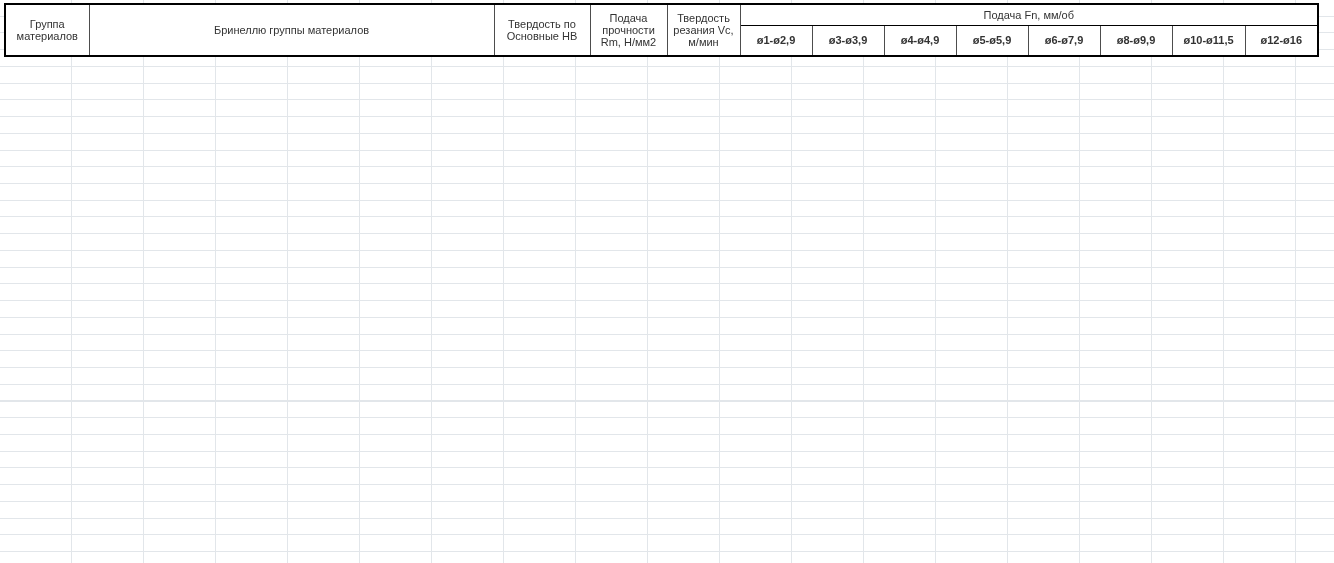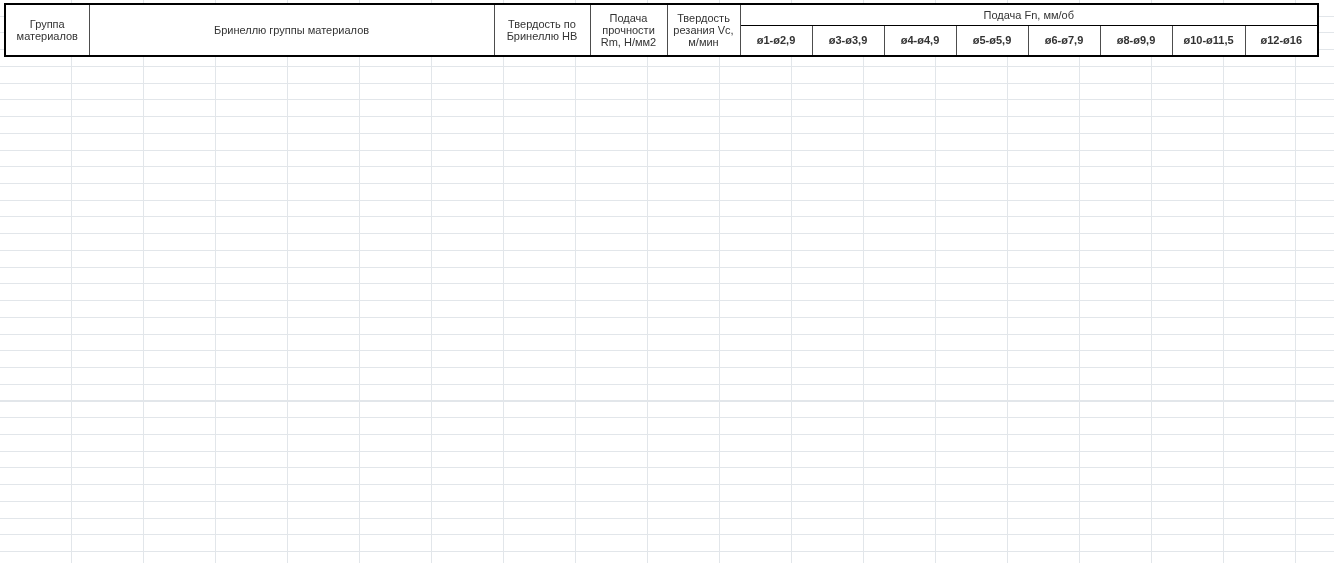--- a/index.html
+++ b/index.html
@@ -53,21 +53,21 @@
       <col style="width:72px">
     <col style="width:72px">
       <col style="width:72px">
       <col style="width:73px">
       <col style="width:73px">
   </colgroup>
   <thead>
     <tr>
       <th rowspan="2">Группа материалов</th>
       <th rowspan="2" colspan="3">Бринеллю группы материалов</th>
-      <th rowspan="2">Твердость по Бринеллю HB</th>
+      <th rowspan="2">Твердость по Основные HB</th>
       <th rowspan="2">Подача прочности Rm, Н/мм2</th>
       <th rowspan="2">Твердость резания Vc, м/мин</th>
       <th colspan="8">Подача Fn, мм/об</th>
     </tr>
     <tr id="feed-cols-row">
         <th class="feed-h">ø1-ø2,9</th>
         <th class="feed-h">ø3-ø3,9</th>
         <th class="feed-h">ø4-ø4,9</th>
         <th class="feed-h">ø5-ø5,9</th>
         <th class="feed-h">ø6-ø7,9</th>

